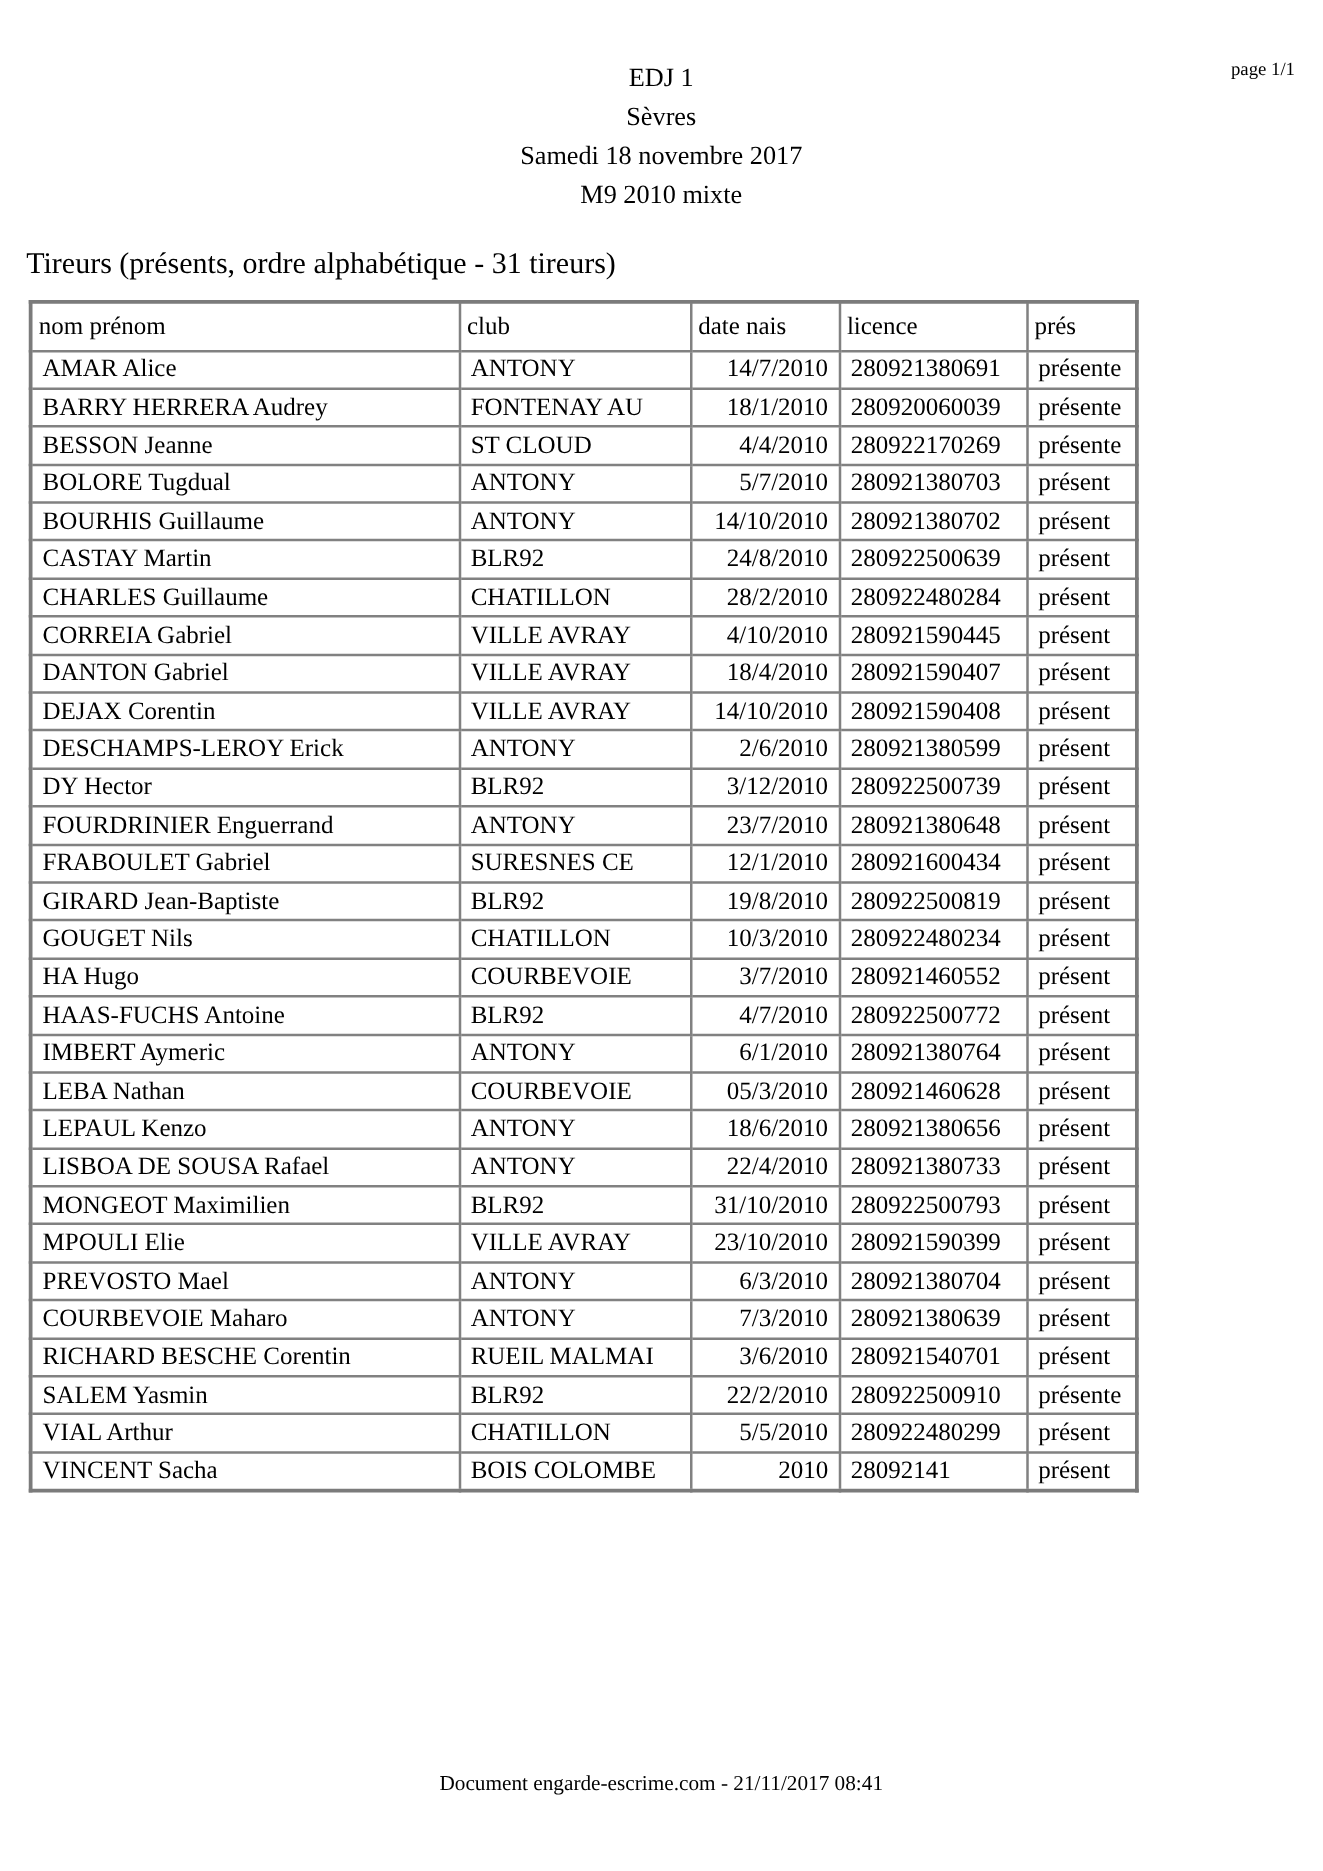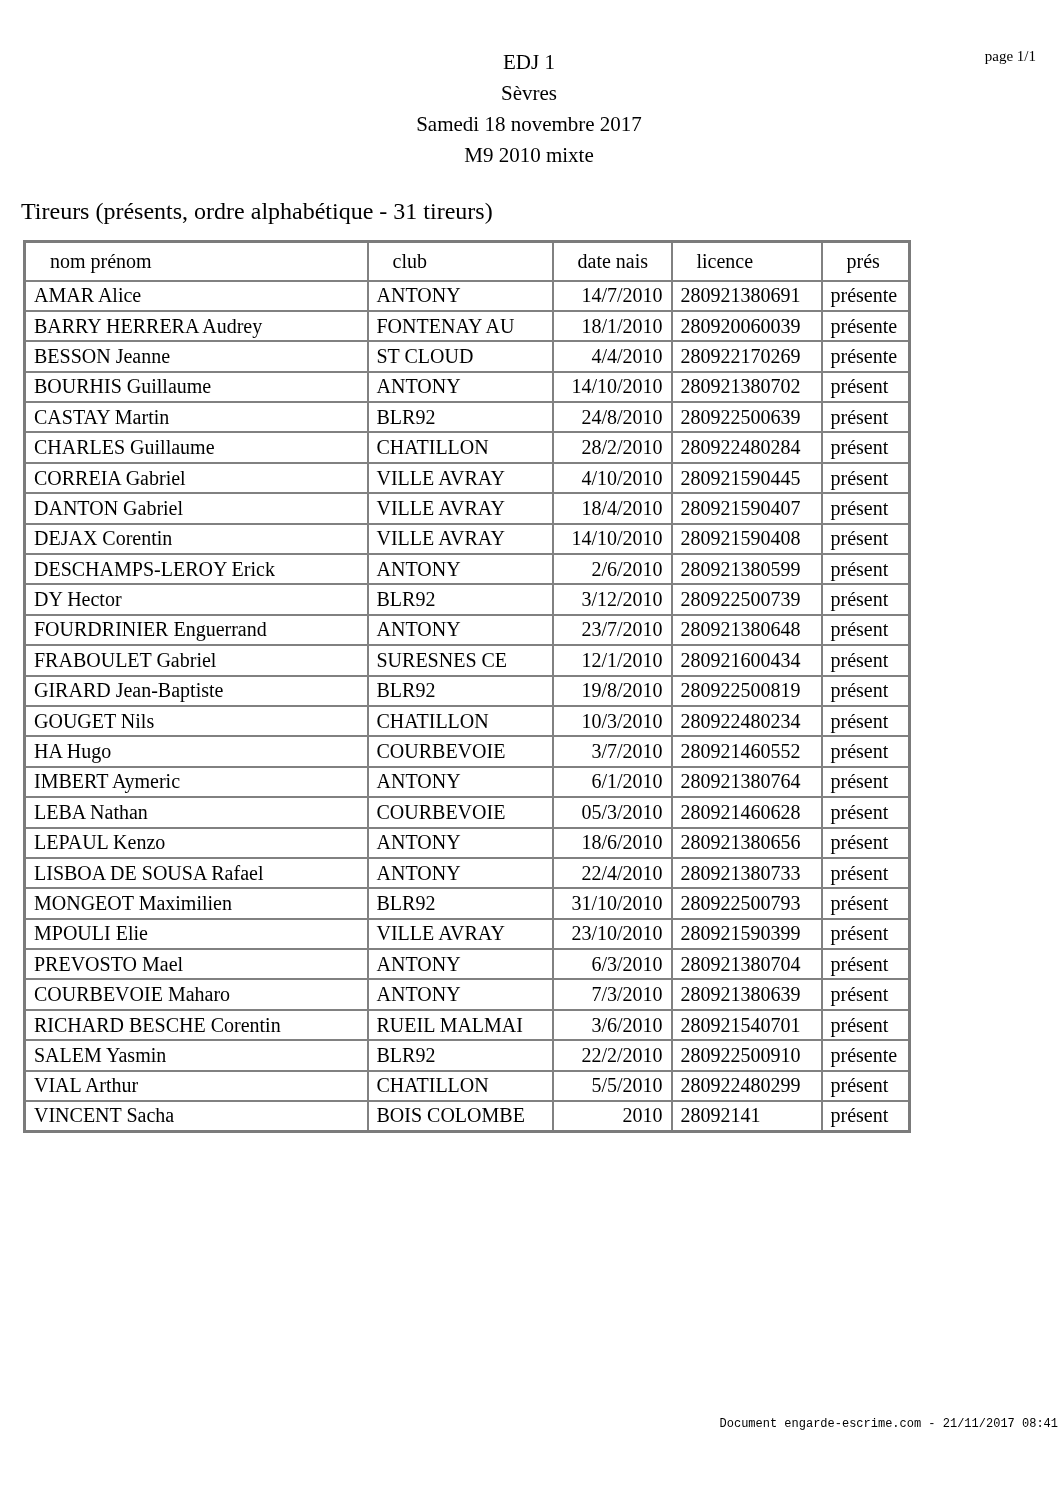--- a/index.html
+++ b/index.html
@@ -43,38 +43,37 @@
     font-size: 20px;
   }
   table.fencers, table.fencers th, table.fencers td {
     border: 2px solid #818181;
   }
   table.fencers { border: 3px solid #7b7b7b; }
   table.fencers th {
     font-weight: normal;
     text-align: left;
     height: 39px;
-    padding: 0 24px;
+    padding: 0 5px;
     overflow: hidden;
     white-space: nowrap;
   }
   table.fencers td {
     height: 30.4px;
     padding: 0 8px;
     overflow: hidden;
     white-space: nowrap;
   }
   .num { text-align: right; }
   .doc-footer {
     position: absolute;
     top: 1417px; left: 0;
     width: 100%;
-    text-align: right;
-    font-size: 12px;
-    font-family: Liberation Mono, monospace;
+    text-align: center;
+    font-size: 17px;
   }
 </style>
 </head>
 <body>
 
 <div class="page">
 
   <div class="doc-header">
     <div>EDJ 1</div>
     <div>Sèvres</div>
@@ -119,20 +118,27 @@
       <td>présente</td>
     </tr>
         <tr>
       <td>BESSON Jeanne</td>
       <td>ST CLOUD</td>
       <td class="num">4/4/2010</td>
       <td>280922170269</td>
       <td>présente</td>
     </tr>
         <tr>
+      <td>BOLORE Tugdual</td>
+      <td>ANTONY</td>
+      <td class="num">5/7/2010</td>
+      <td>280921380703</td>
+      <td>présent</td>
+    </tr>
+        <tr>
       <td>BOURHIS Guillaume</td>
       <td>ANTONY</td>
       <td class="num">14/10/2010</td>
       <td>280921380702</td>
       <td>présent</td>
     </tr>
         <tr>
       <td>CASTAY Martin</td>
       <td>BLR92</td>
       <td class="num">24/8/2010</td>
@@ -210,20 +216,27 @@
       <td>présent</td>
     </tr>
         <tr>
       <td>HA Hugo</td>
       <td>COURBEVOIE</td>
       <td class="num">3/7/2010</td>
       <td>280921460552</td>
       <td>présent</td>
     </tr>
         <tr>
+      <td>HAAS-FUCHS Antoine</td>
+      <td>BLR92</td>
+      <td class="num">4/7/2010</td>
+      <td>280922500772</td>
+      <td>présent</td>
+    </tr>
+        <tr>
       <td>IMBERT Aymeric</td>
       <td>ANTONY</td>
       <td class="num">6/1/2010</td>
       <td>280921380764</td>
       <td>présent</td>
     </tr>
         <tr>
       <td>LEBA Nathan</td>
       <td>COURBEVOIE</td>
       <td class="num">05/3/2010</td>

